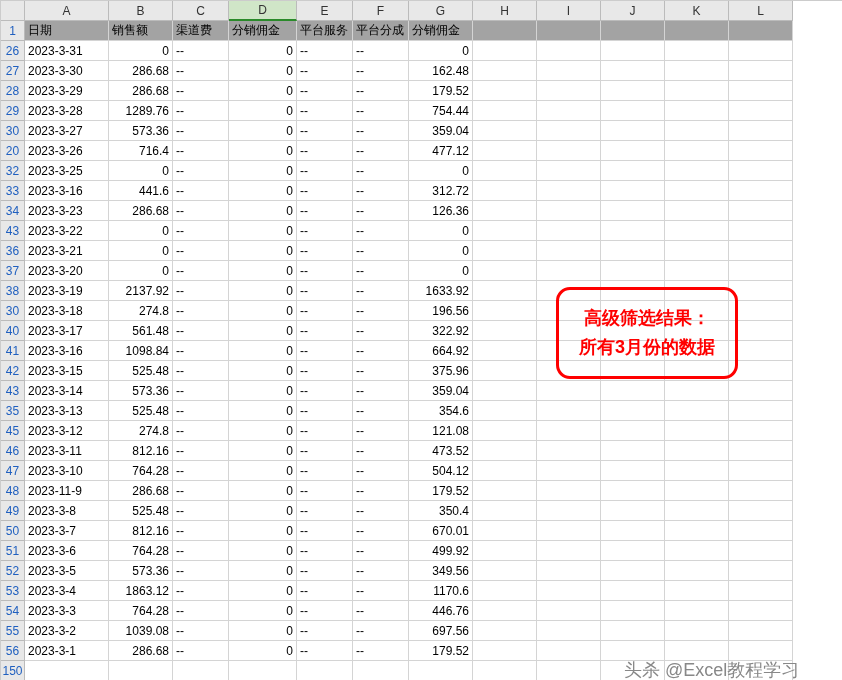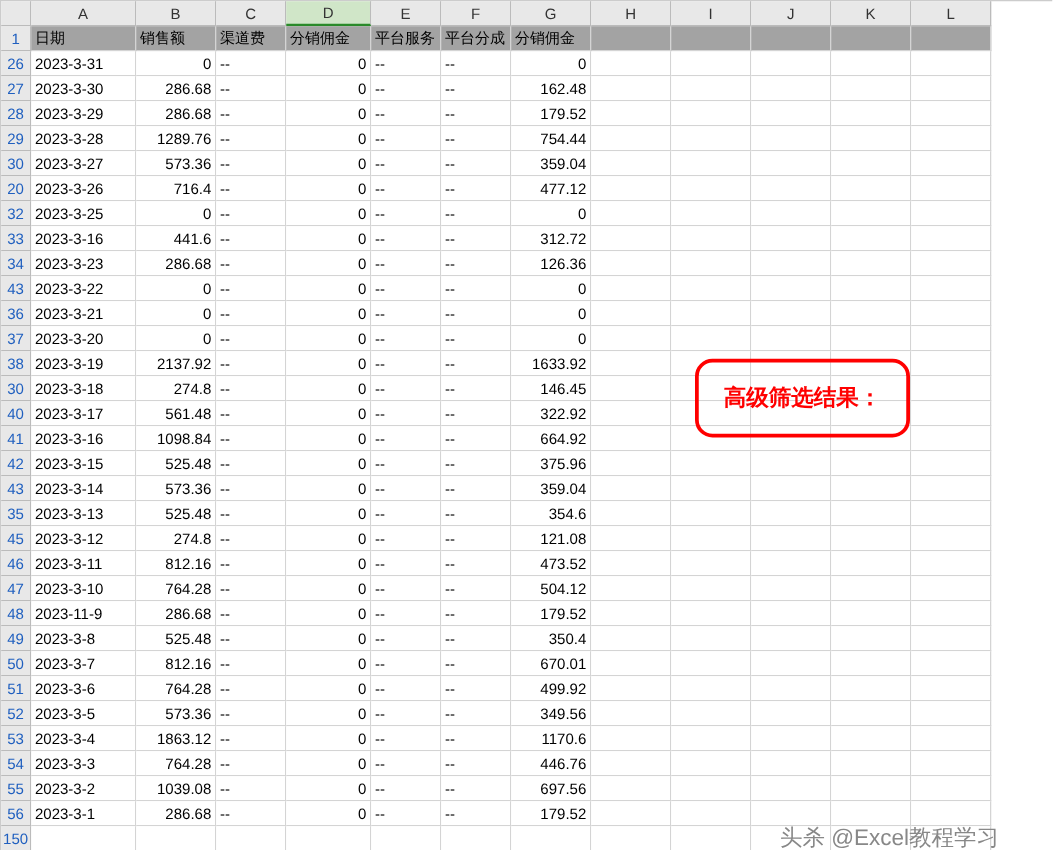--- a/index.html
+++ b/index.html
@@ -269,21 +269,21 @@
     <div class="cell "></div>
     <div class="cell "></div>
     <div class="cell "></div>
     <div class="cell rowhdr">30</div>
     <div class="cell l">2023-3-18</div>
     <div class="cell r">274.8</div>
     <div class="cell l">--</div>
     <div class="cell r">0</div>
     <div class="cell l">--</div>
     <div class="cell l">--</div>
-    <div class="cell r">146.45</div>
+    <div class="cell r">196.56</div>
     <div class="cell "></div>
     <div class="cell "></div>
     <div class="cell "></div>
     <div class="cell "></div>
     <div class="cell "></div>
     <div class="cell rowhdr">40</div>
     <div class="cell l">2023-3-17</div>
     <div class="cell r">561.48</div>
     <div class="cell l">--</div>
     <div class="cell r">0</div>
@@ -513,15 +513,16 @@
     <div class="cell "></div>
     <div class="cell "></div>
     <div class="cell "></div>
     <div class="cell "></div>
     <div class="cell "></div>
     <div class="cell "></div>
   </div>
 
 <div class="callout" style="left:556px; top:287px;">
   <div>高级筛选结果：</div>
+  <div>所有3月份的数据</div>
 </div>
 
 <div class="watermark" style="left:600px; top:658px;margin-left:24px;">头杀 @Excel教程学习</div>
 
 </body></html>

